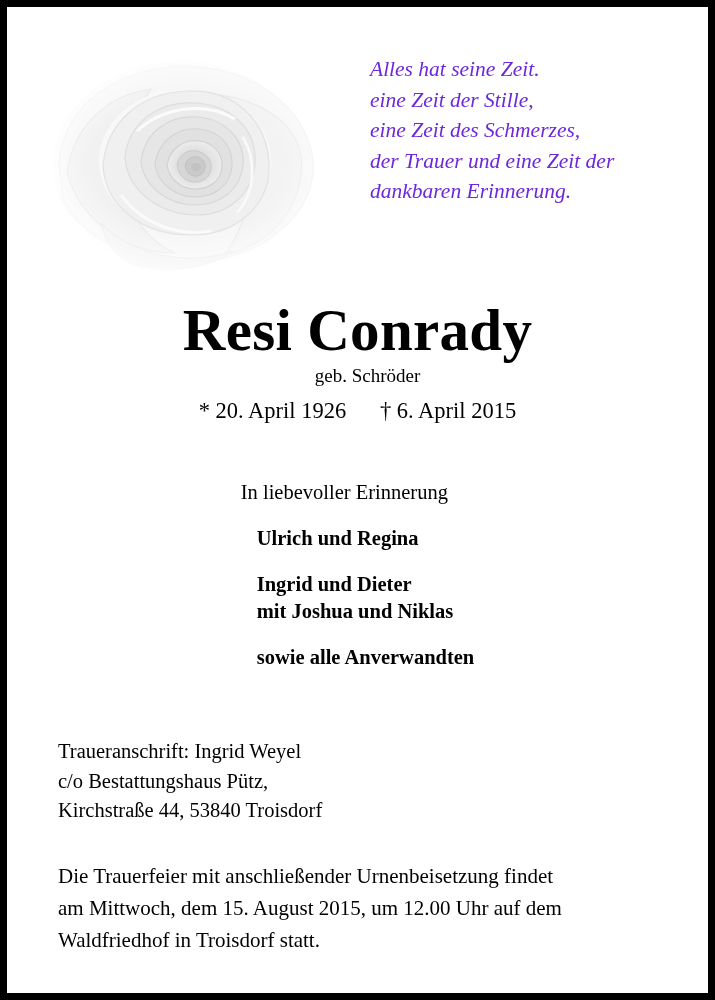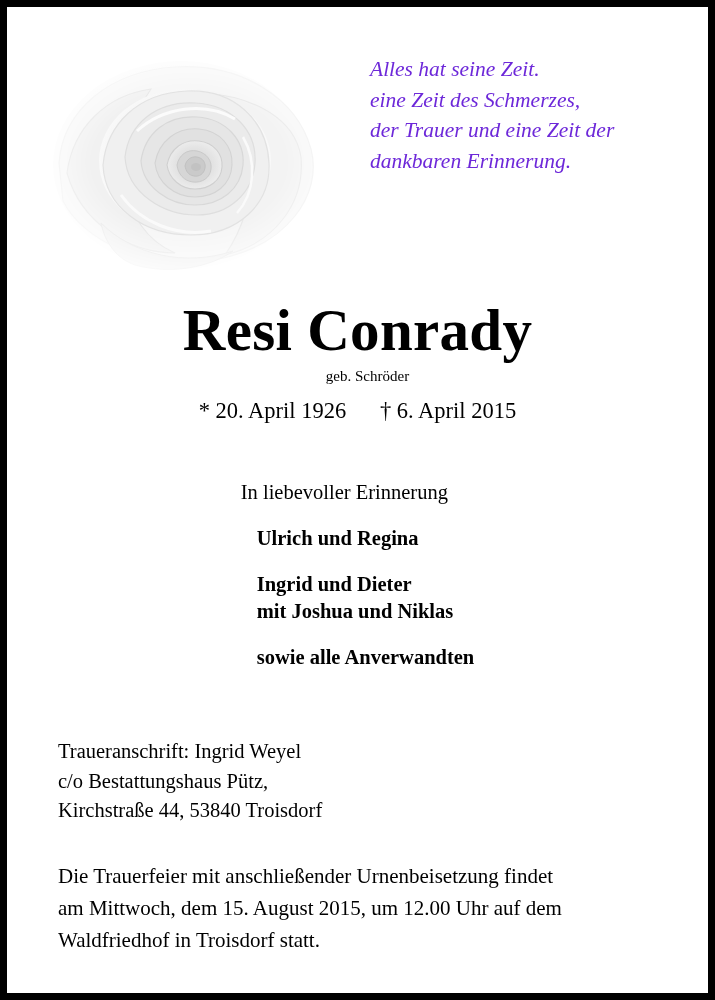--- a/index.html
+++ b/index.html
@@ -68,21 +68,21 @@
     width: 701px;
     text-align: center;
   }
   .deceased-name {
     font-size: 59px;
     font-weight: bold;
     line-height: 57px;
     letter-spacing: 0.3px;
   }
   .maiden-name {
-    font-size: 15px;
+    font-size: 19px;
     line-height: 28px;
     margin-top: 3px;
     margin-left: 20px;
   }
   .life-dates {
     font-size: 22.5px;
     line-height: 30px;
     margin-top: 6px;
     white-space: pre;
   }
@@ -203,20 +203,21 @@
 
           <path d="M108 86 C134 62 176 56 206 74" fill="none" stroke="#fbfbfb" stroke-width="3"></path>
           <path d="M92 150 C112 178 148 192 182 186" fill="none" stroke="#fafafa" stroke-width="3"></path>
           <path d="M214 92 C228 116 226 148 208 168" fill="none" stroke="#fafafa" stroke-width="2.5"></path>
         </g>
       </svg>
     </div>
 
     <div class="poem">
       <span class="poem-line">Alles hat seine Zeit.</span>
+      <span class="poem-line">eine Zeit der Stille,</span>
       <span class="poem-line">eine Zeit des Schmerzes,</span>
       <span class="poem-line">der Trauer und eine Zeit der</span>
       <span class="poem-line">dankbaren Erinnerung.</span>
     </div>
 
     <div class="name-block">
       <div class="deceased-name">Resi Conrady</div>
       <div class="maiden-name">geb. Schröder</div>
       <div class="life-dates">* 20. April 1926      † 6. April 2015</div>
     </div>

